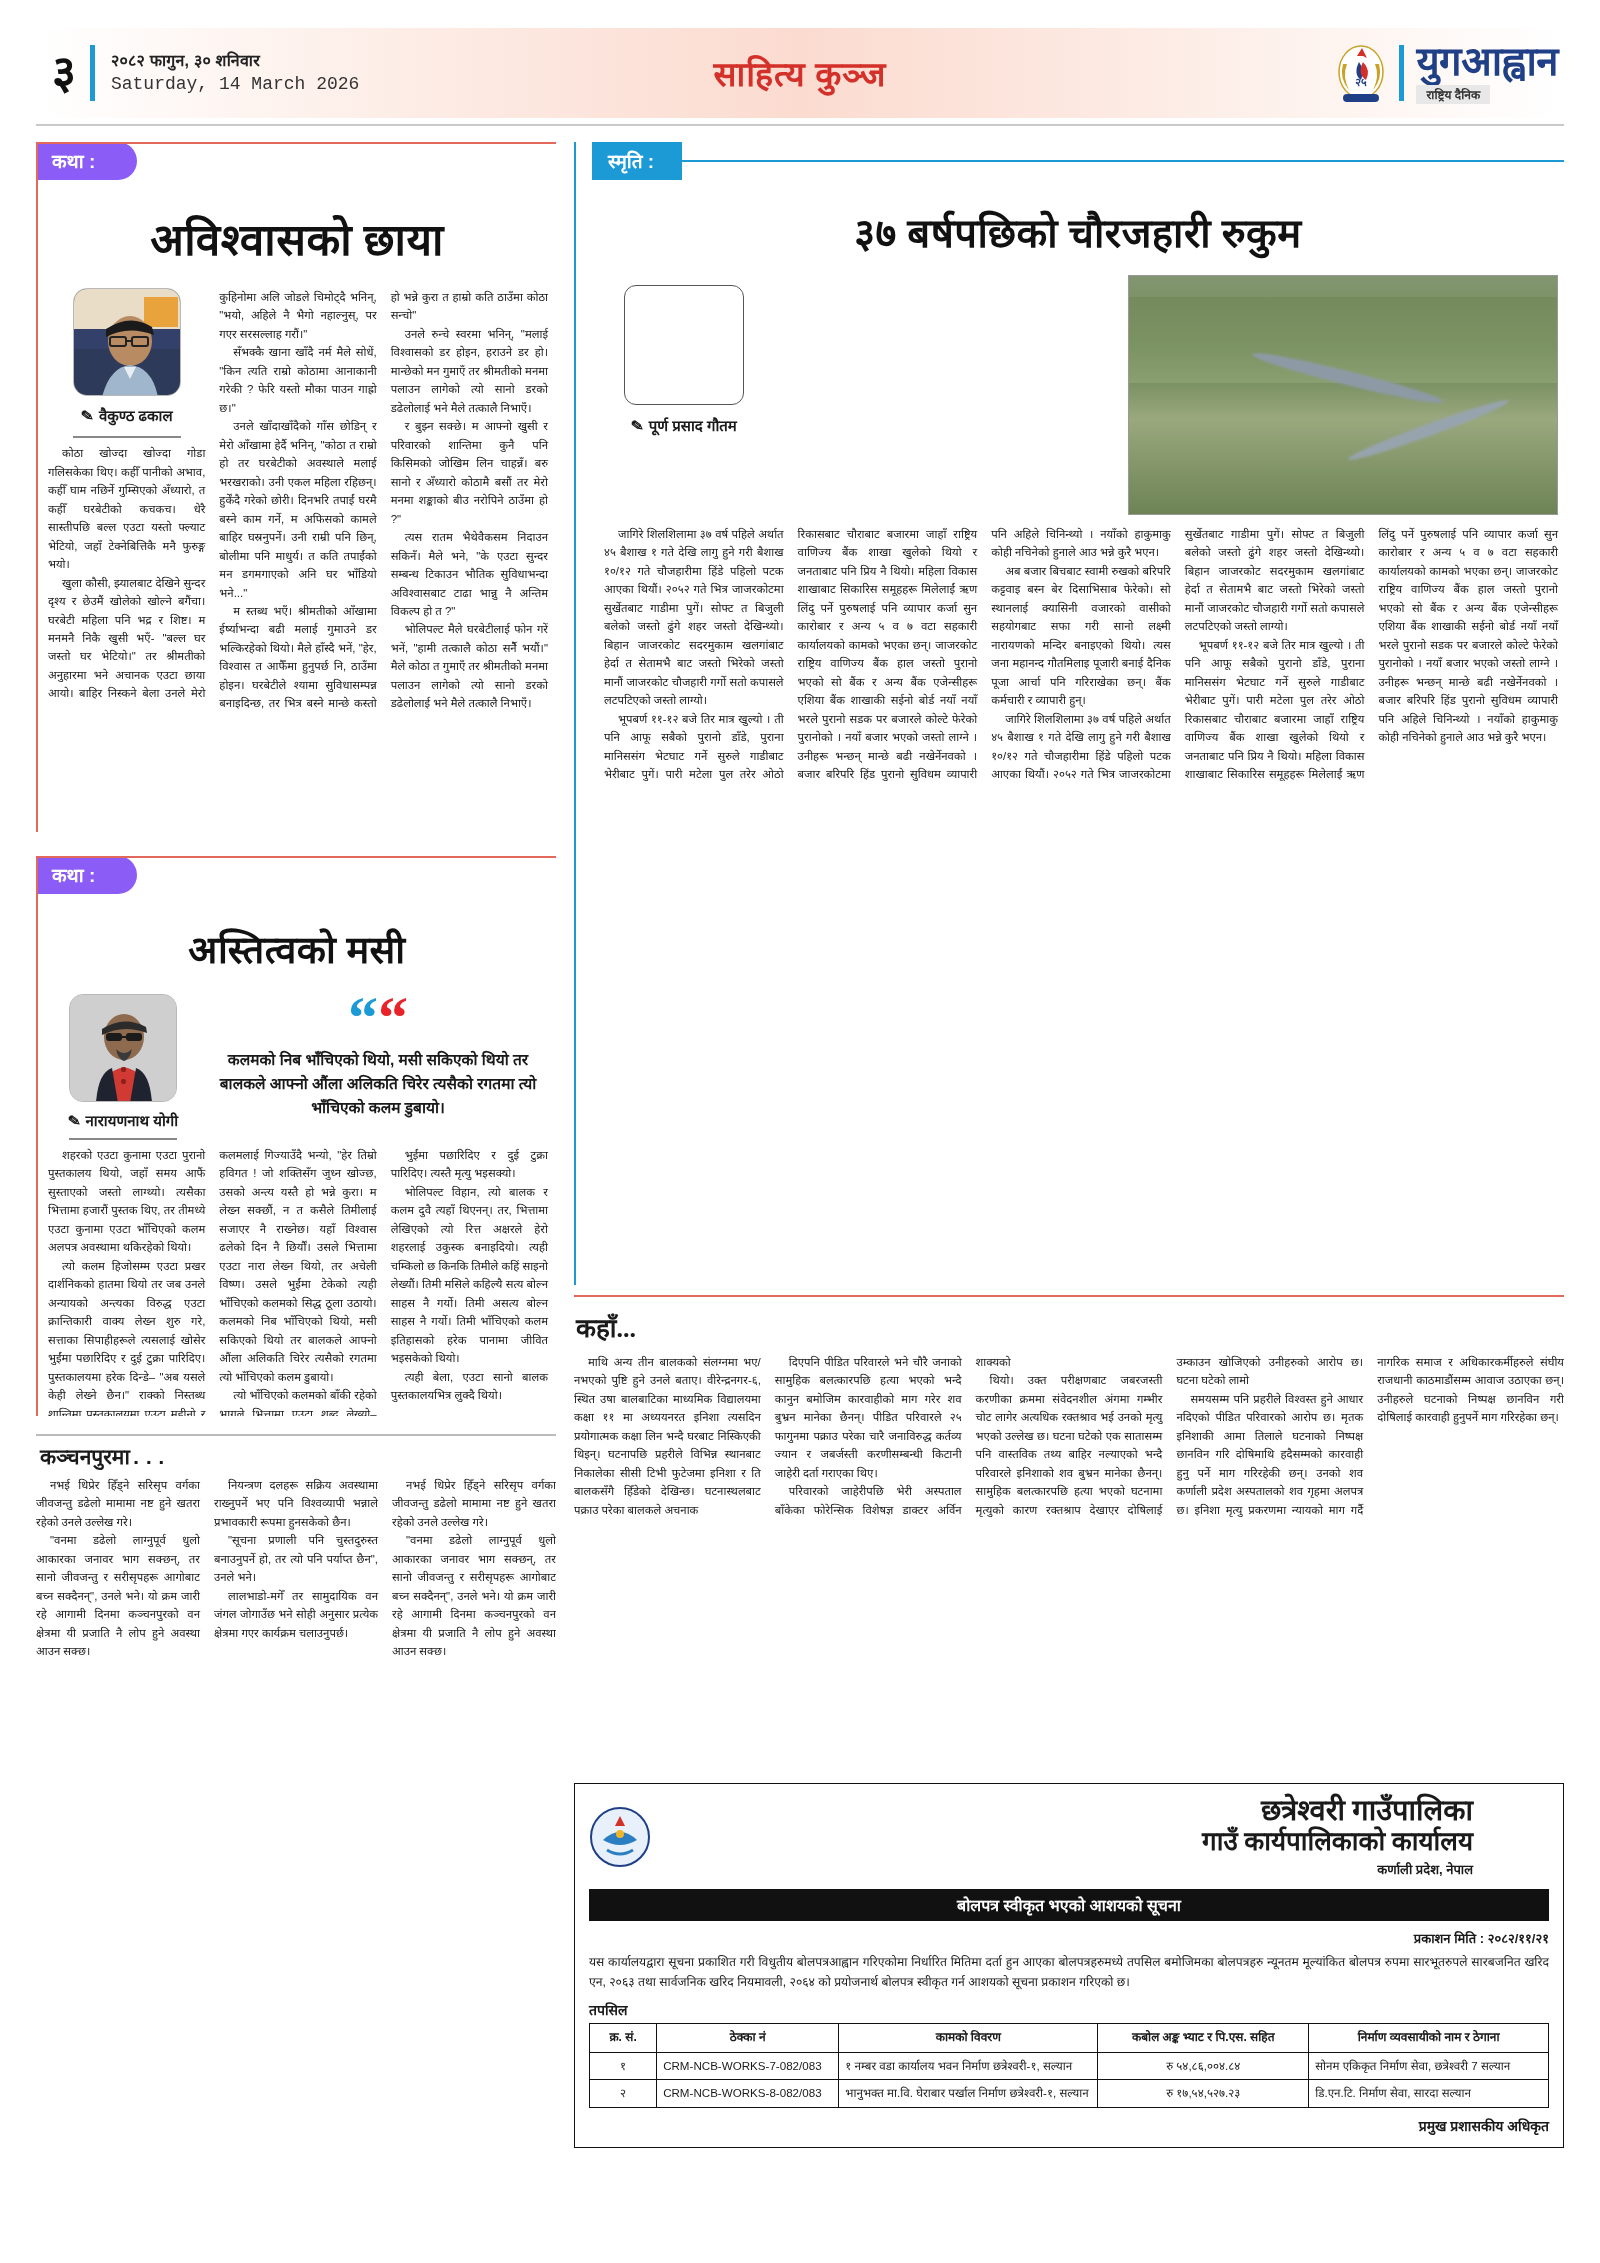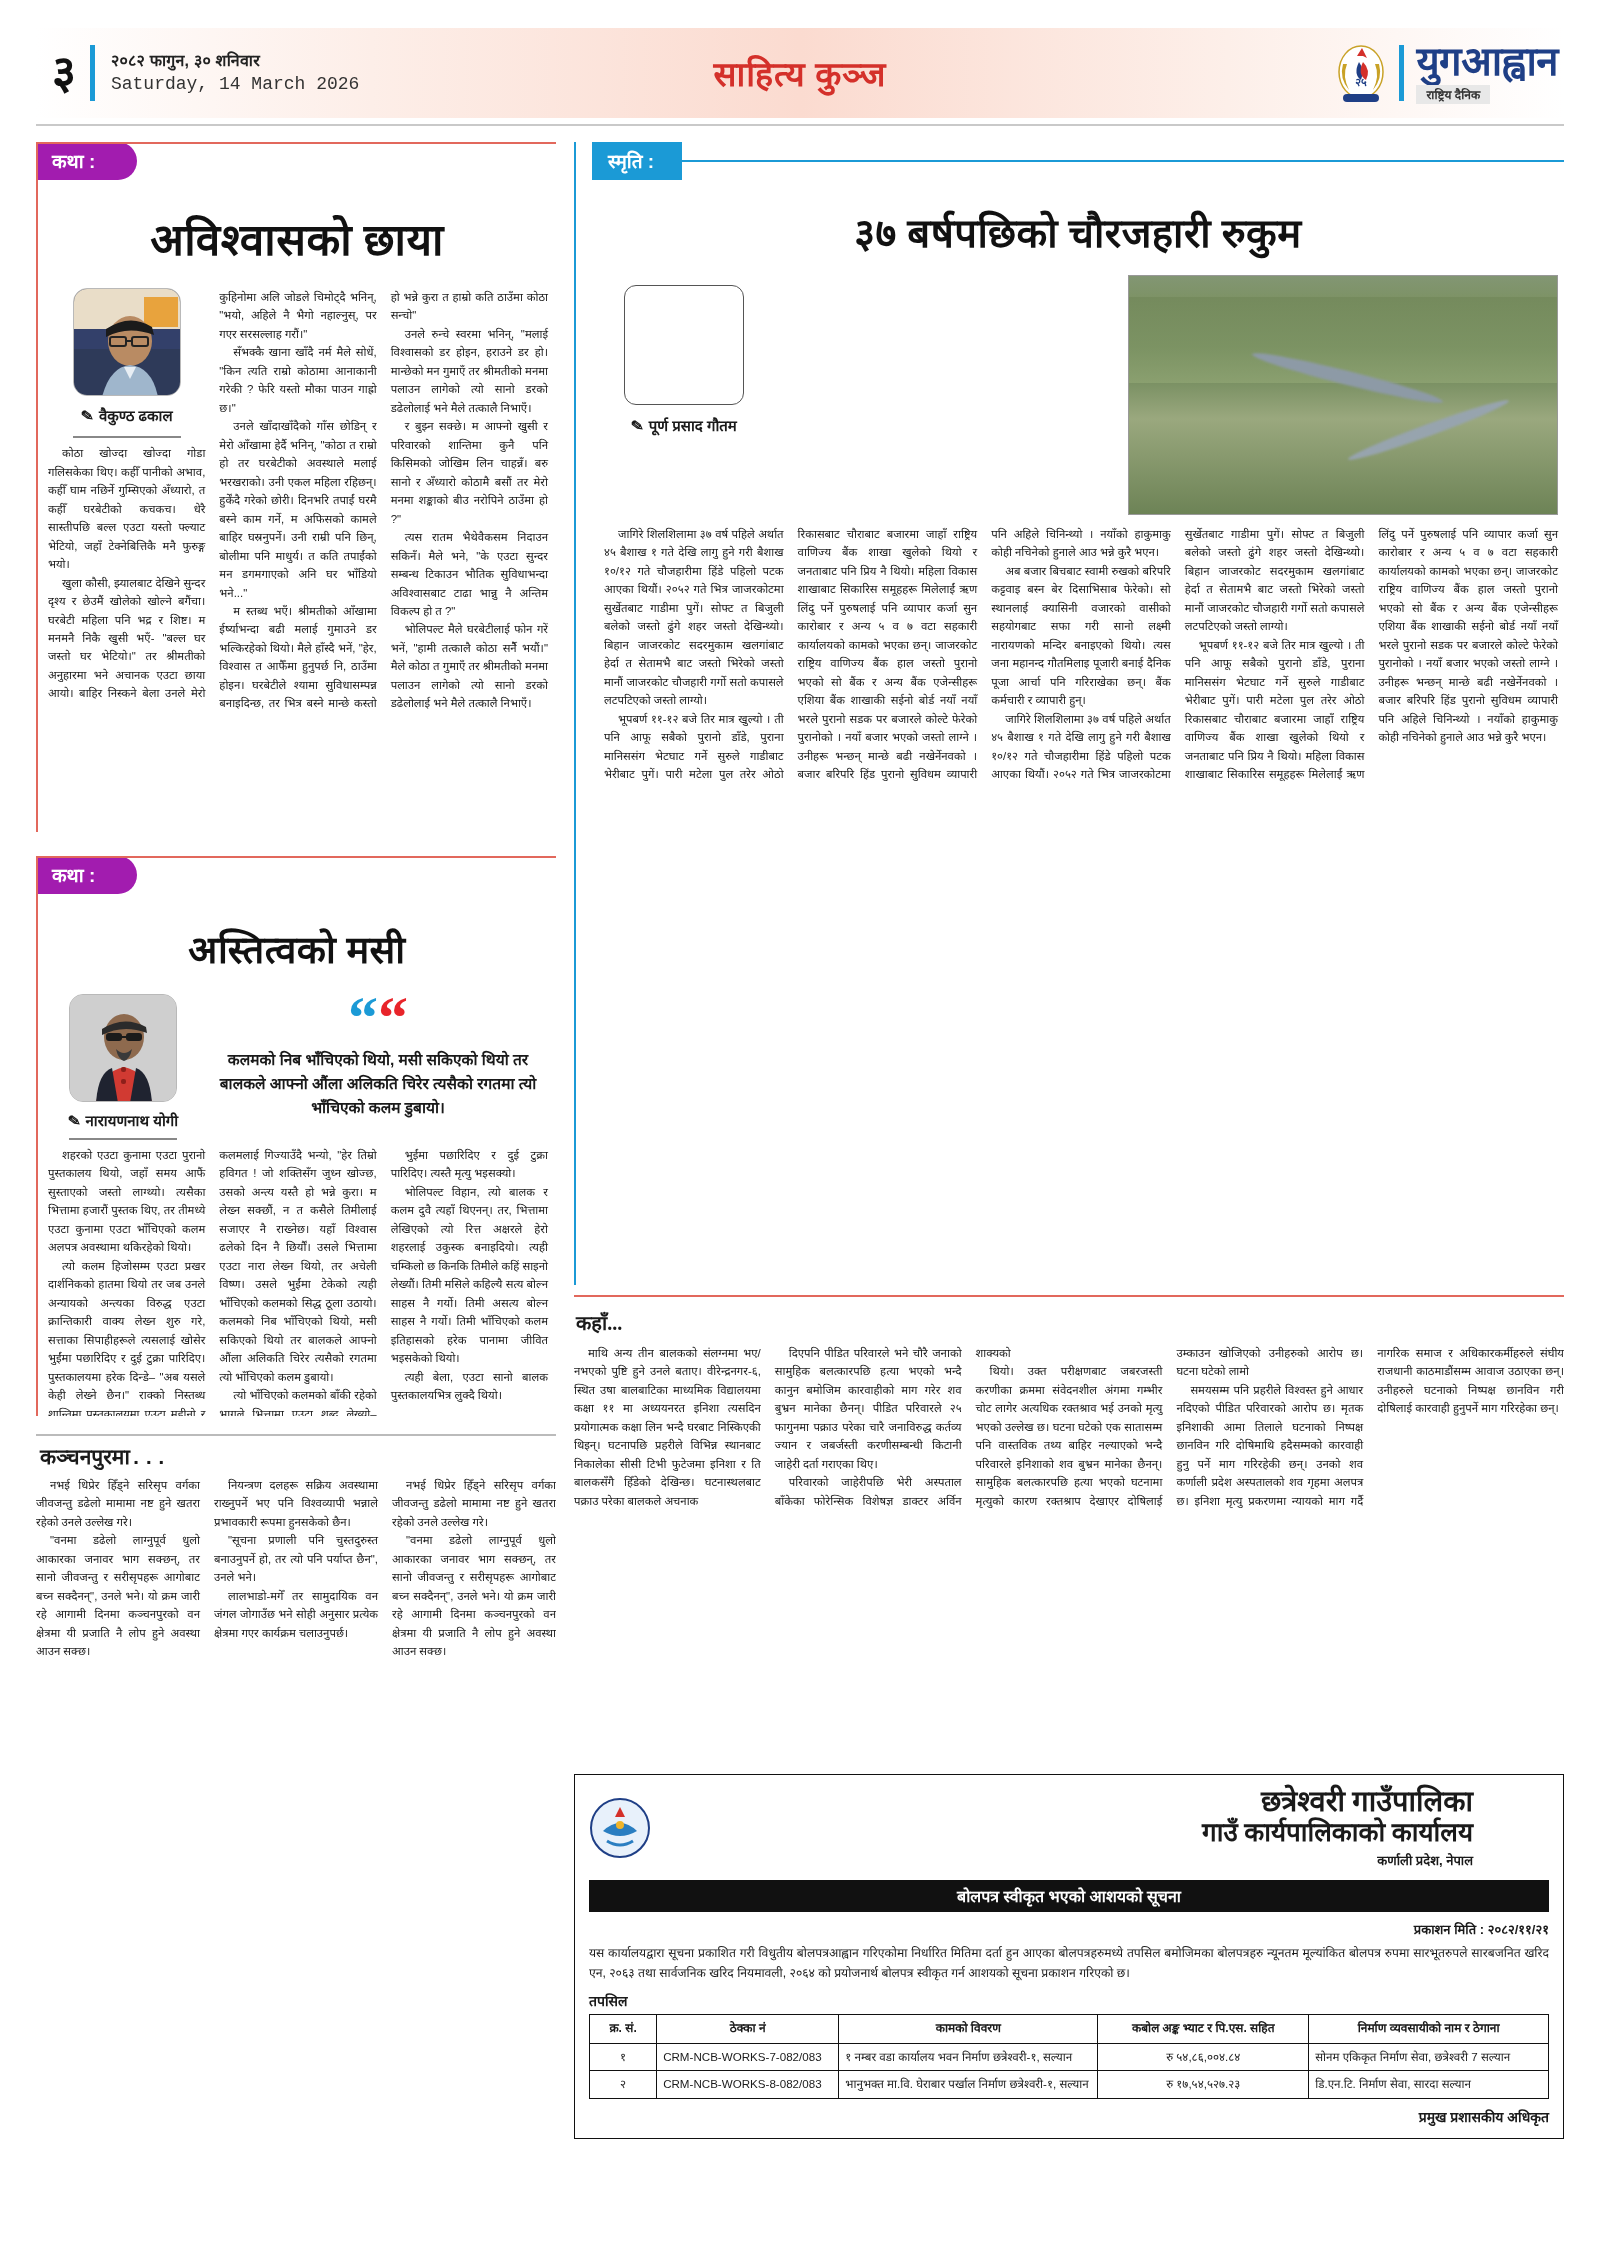--- a/index.html
+++ b/index.html
@@ -50,21 +50,21 @@
   .header-rule { margin: 6px 36px 0 36px; border-top: 2px solid #c9c9c9; }
 
   
   .page { margin: 16px 36px 0 36px; display: flex; gap: 18px; }
   .col-left  { width: 520px; }
   .col-right { width: 1008px; }
 
   
   .art-box { border-left: 2px solid #e2685c; border-top: 2px solid #e2685c; position: relative; padding: 0 0 10px 0; }
   .tag-red {
-    display: inline-block; background: #a21caf; color: #fff;
+    display: inline-block; background: #8b5cf6; color: #fff;
     font-size: 19px; font-weight: bold; padding: 6px 42px 6px 16px;
     border-radius: 0 22px 22px 0; position: relative; top: -2px; left: -2px;
   }
   .tag-blue {
     display: inline-block; background: #1b9ad6; color: #fff;
     font-size: 19px; font-weight: bold; padding: 6px 28px 6px 16px;
   }
   .art-title {
     font-family: "Liberation Serif", serif;
     font-size: 44px; font-weight: bold; text-align: center;
@@ -117,21 +117,21 @@
     position: absolute; left: 0; top: 0; width: 100%; height: 45%;
     background: linear-gradient(to bottom, #6f8558, #8ea372); opacity: .8;
   }
   .photo-land .sky {
     position: absolute; left: 0; top: 0; width: 100%; height: 9%;
     background: linear-gradient(to bottom, #cfd9df, #9fb28c);
   }
 
   
   .kaha-head {
-    font-family: "Liberation Serif", serif; font-size: 20px; font-weight: bold;
+    font-family: "Liberation Serif", serif; font-size: 26px; font-weight: bold;
     padding: 4px 0 8px 2px;
   }
   .sec-rule-red  { border-top: 2px solid #e2685c; }
 
   .kanchan-head {
     font-family: Liberation Mono, monospace; font-size: 21px; font-weight: bold;
     padding: 6px 0 6px 4px; border-top: 2px solid #bbb; margin-top: 15px;
   }
 
   

